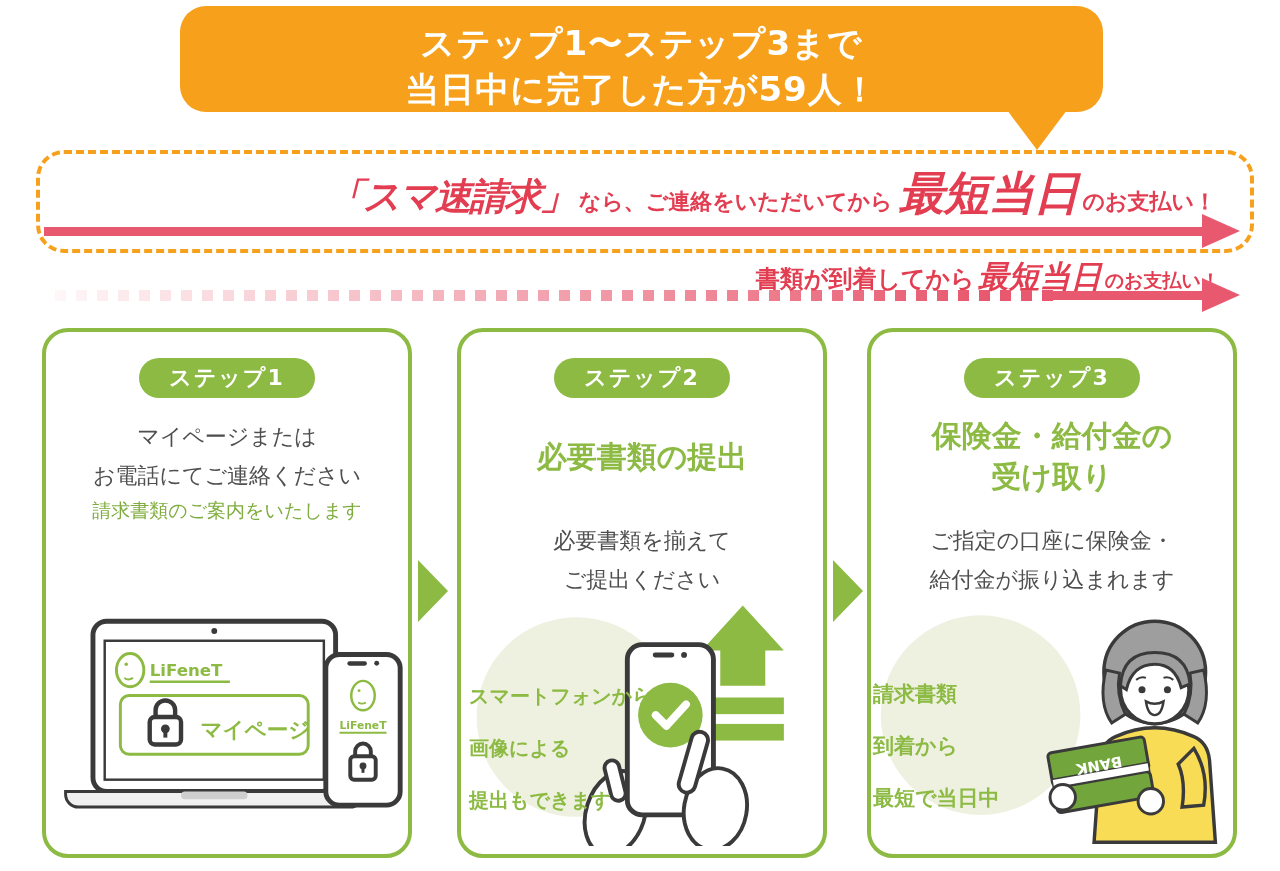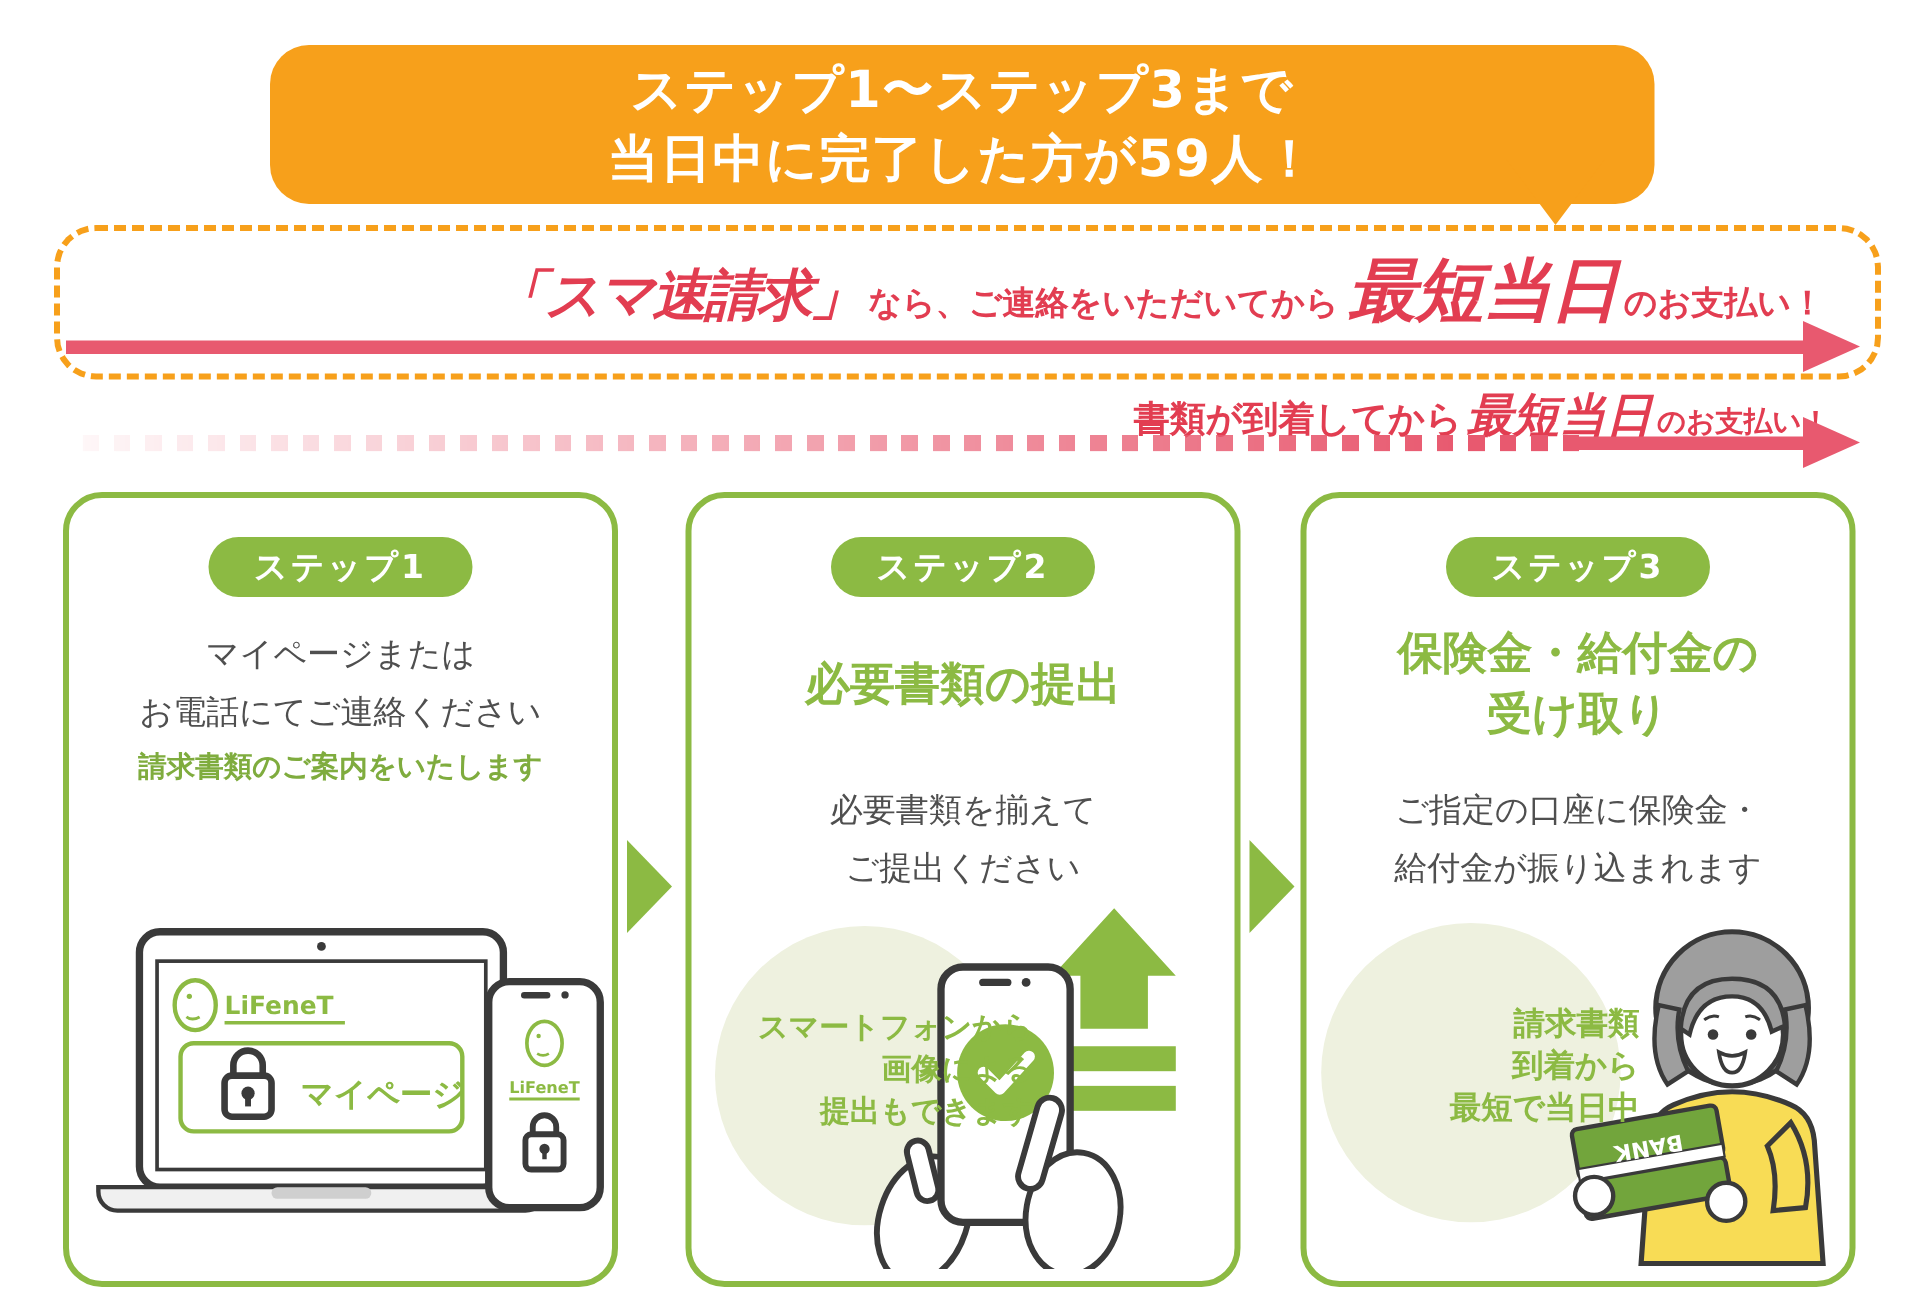--- a/index.html
+++ b/index.html
@@ -2,21 +2,21 @@
 <html><head>
 <meta charset="utf-8">
 <style>
   html,body {margin:0; padding:0; background:#ffffff;}
   .stage {position:relative; width:1280px; height:871px; background:#fff; overflow:hidden;
           font-family:"DejaVu Sans","Liberation Sans",sans-serif;}
 
   
   .banner {position:absolute; left:180px; top:6px; width:923px; height:106px;
            background:#F7A01B; border-radius:26px;
-           display:flex; align-items:center; justify-content:center; text-align:center;margin-top:24px;}
+           display:flex; align-items:flex-end; justify-content:center; text-align:center;}
   .banner-text {color:#fff; font-weight:bold; font-size:34px; line-height:46px;
                 white-space:pre-line; letter-spacing:1px;}
   .banner-tail {position:absolute; left:1004px; top:106px; width:0; height:0;
                 border-left:33px solid transparent; border-right:33px solid transparent;
                 border-top:44px solid #F7A01B;}
 
   
   .dash-box {position:absolute; left:36px; top:150px; width:1218px; height:103px;
              border:4px dashed #F7A01B; border-radius:28px; box-sizing:border-box;}
 
@@ -52,27 +52,27 @@
   .card {position:absolute; top:328px; width:370px; height:530px; box-sizing:border-box;
          background:#fff; border:4px solid #8CBA43; border-radius:26px; text-align:center;}
   .card1 {left:42px;} .card2 {left:457px;} .card3 {left:867px;}
 
   .badge {display:inline-block; margin-top:26px; background:#8CBA43; color:#fff;
           font-weight:bold; font-size:22px; padding:5px 30px; border-radius:21px; letter-spacing:2px;}
   .card-title {color:#8CBA43; font-weight:bold; font-size:30px; line-height:41px;
                white-space:pre-line; min-height:92px; display:flex; align-items:center;
                justify-content:center; margin-top:12px;}
   .card-body {color:#4F4F4F; font-size:22px; line-height:39px; white-space:pre-line; margin-top:19px;text-align:center;}
-  .card-note {color:#7FAC3E; font-size:19px; font-weight:bold; margin-top:3px;}
+  .card-note {color:#7FAC3E; font-size:19px; font-weight:normal; margin-top:3px;}
 
   .illus {position:absolute; left:0; bottom:8px; width:362px; height:252px;}
   svg {font-family:inherit; display:block;}
 
   .circle-note {position:absolute; color:#8CBA43; font-weight:bold; font-size:20px;
-                line-height:28px; white-space:pre-line; text-align:right; width:220px;}
+                line-height:52px; white-space:pre-line; text-align:left; width:220px;}
   .card2 .circle-note {left:8px; top:338px;}
   .card3 .circle-note {left:2px; top:336px; font-size:21px;}
 
   .connector {position:absolute; top:560px; width:0; height:0;
               border-top:31px solid transparent; border-bottom:31px solid transparent;
               border-left:30px solid #8CBA43;}
   .conn1 {left:418px;} .conn2 {left:833px;}
 </style>
 </head>
 <body>

